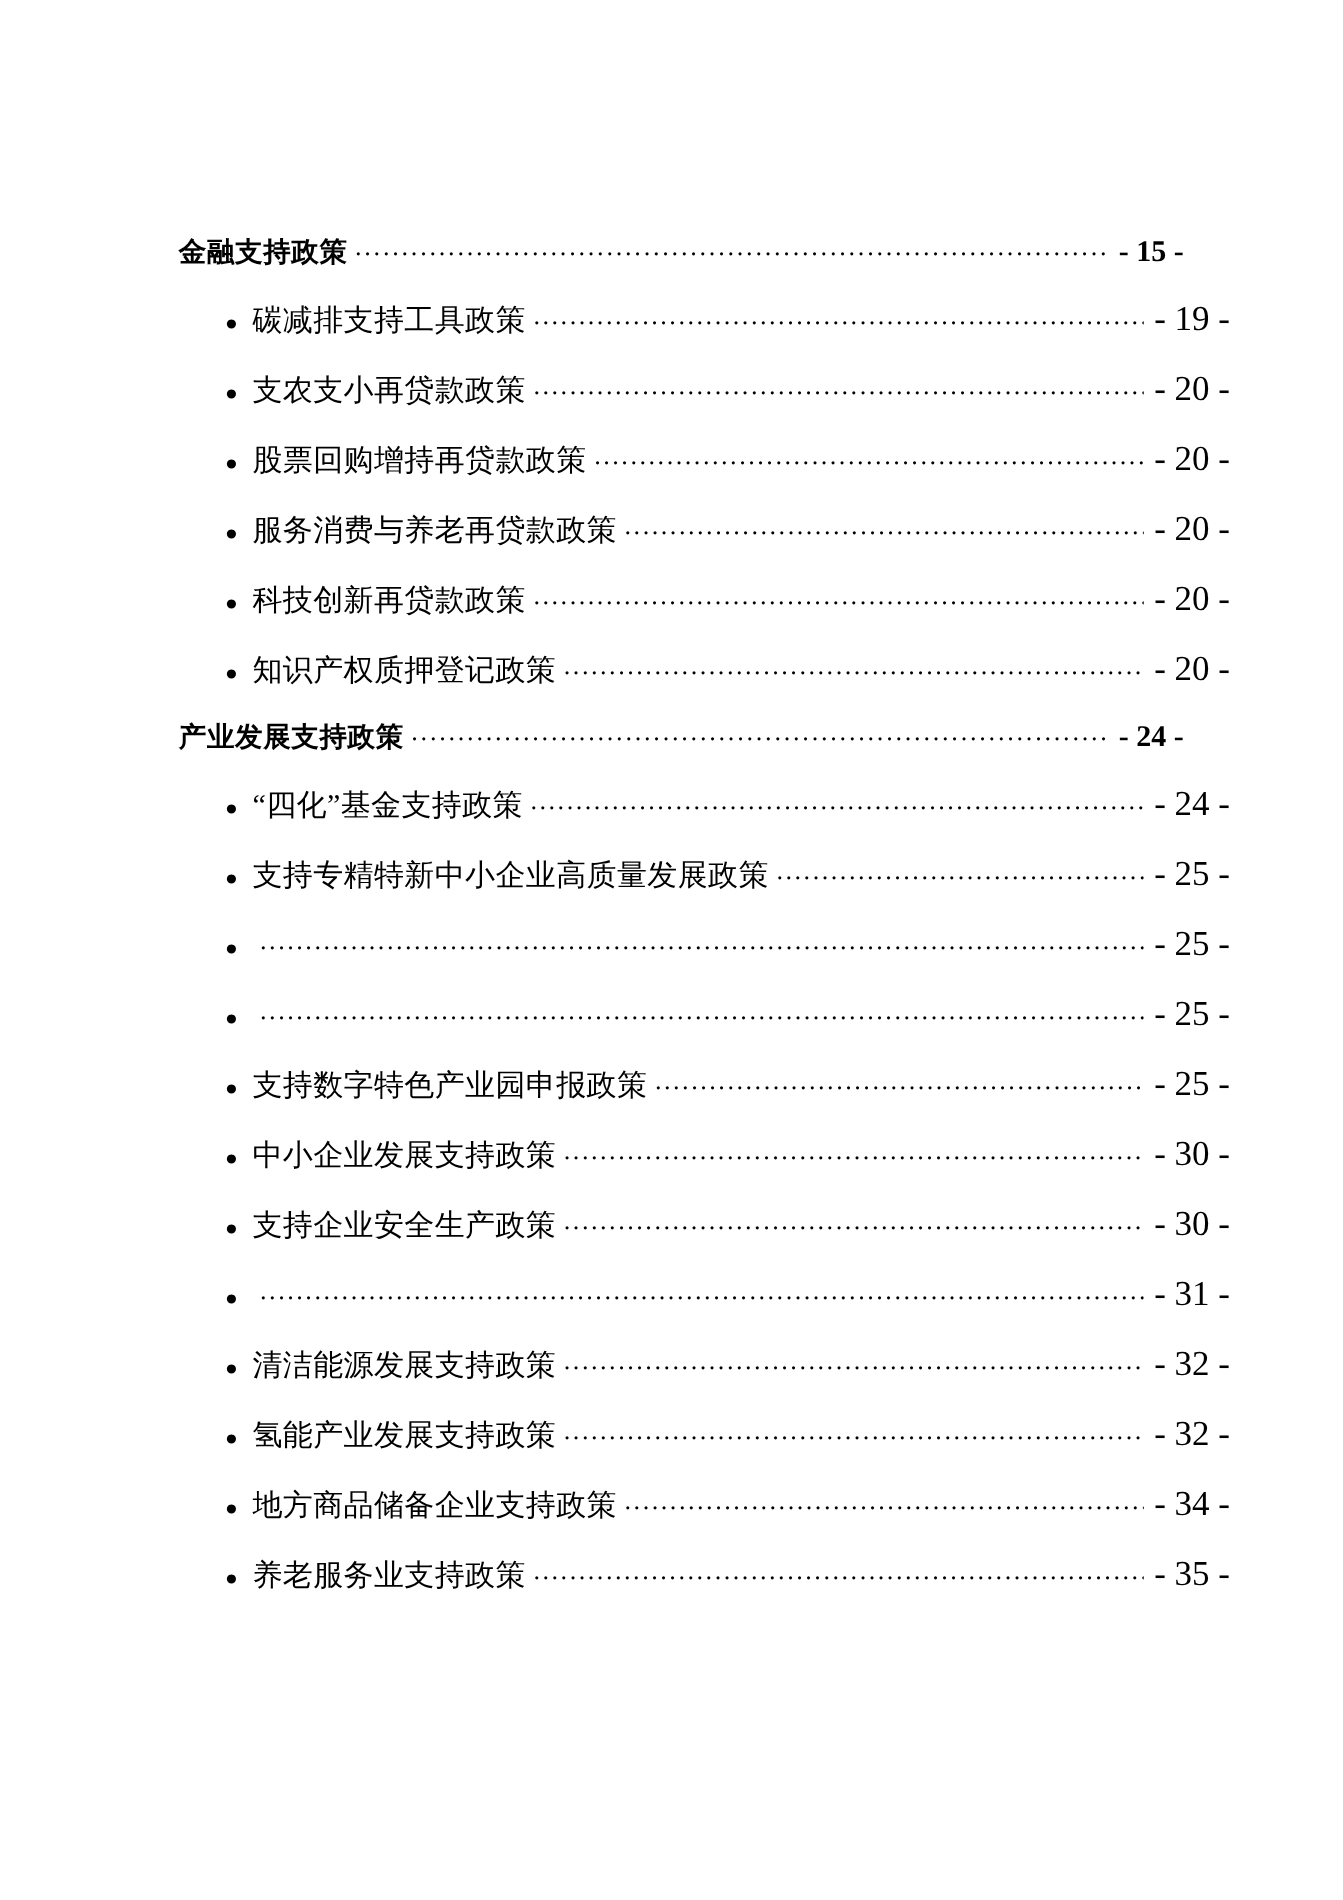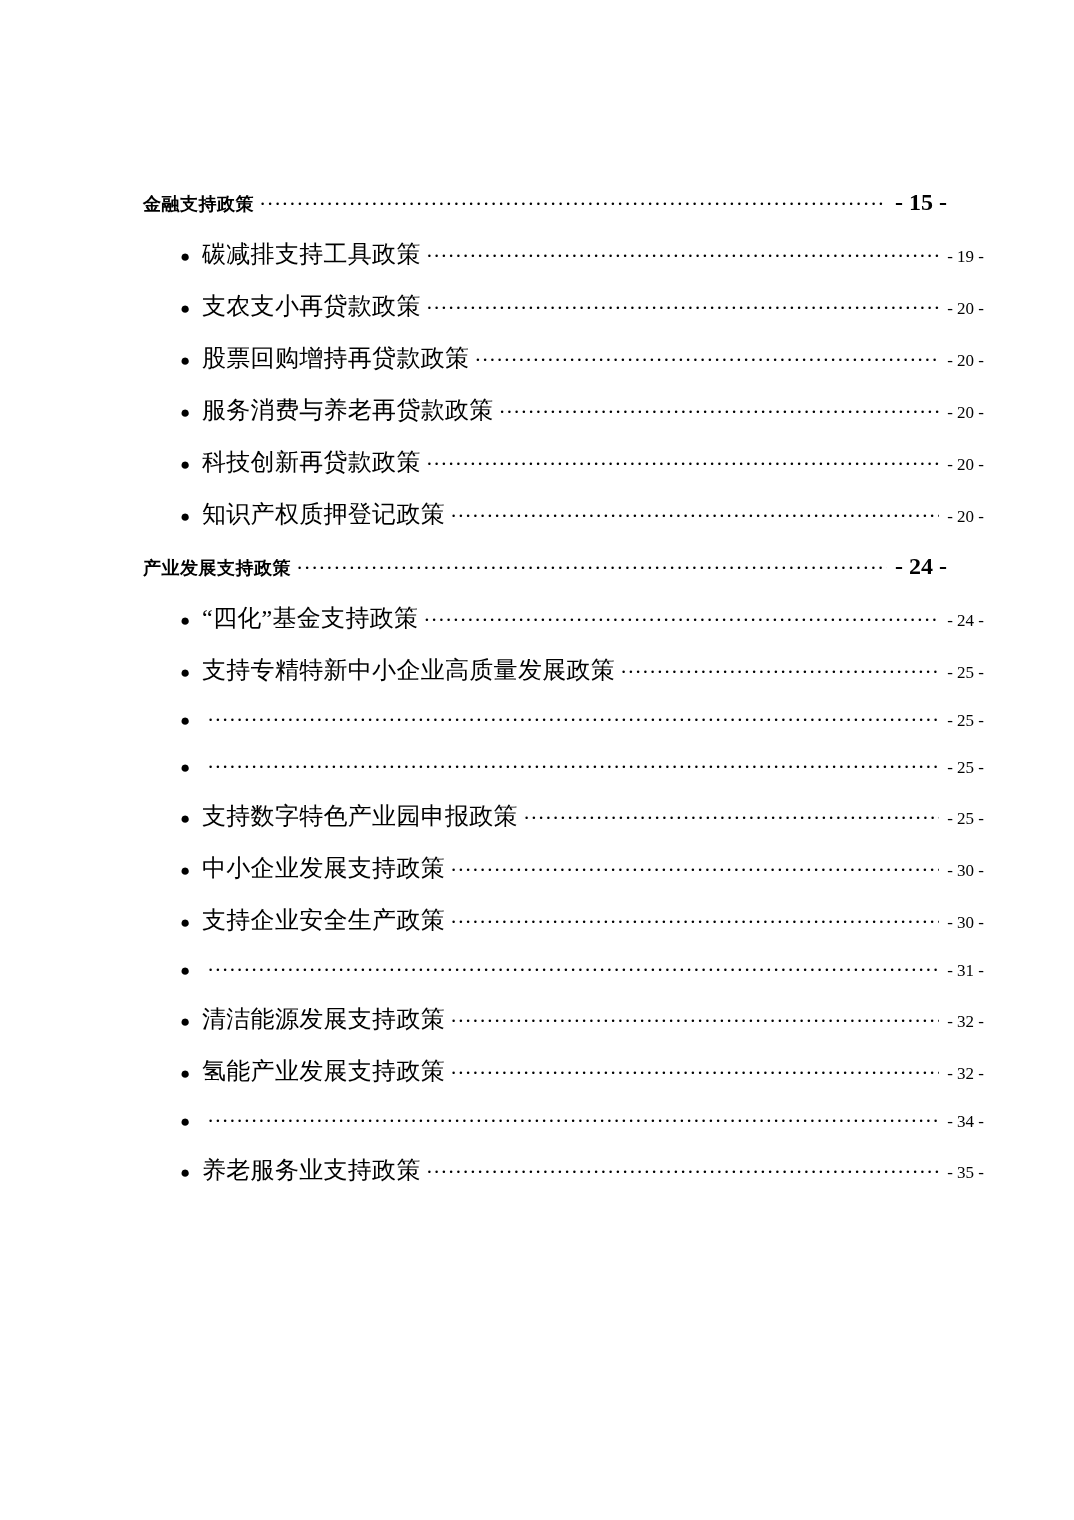--- a/index.html
+++ b/index.html
@@ -30,21 +30,21 @@
     align-items: baseline;
     width: 100%;
     line-height: 1.0;
   }
   .entry-l1 {
     margin-bottom: 28px;
     padding-left: 8px;
   }
   .entry-l1 .label {
     font-weight: bold;
-    font-size: 18px;
+    font-size: 22px;
     letter-spacing: 0.5px;
     white-space: nowrap;
   }
   .entry-l1 .page-num {
     font-weight: bold;
     font-size: 24px;
     white-space: nowrap;
     padding-left: 6px;
     text-align: center;
   }
@@ -61,21 +61,21 @@
     color: #000;
     display: inline-block;
   }
   .entry-l2 .label {
     font-size: 24px;
     white-space: nowrap;
     letter-spacing: 0.3px;
     text-align: center;
   }
   .entry-l2 .page-num {
-    font-size: 17px;
+    font-size: 28px;
     white-space: nowrap;
     padding-left: 6px;
     font-family: Liberation Serif, serif;
   }
   
   .leader {
     flex: 1 1 auto;
     position: relative;
     overflow: hidden;
     height: 1em;
@@ -198,20 +198,21 @@
         <span class="page-num">- 32 -</span>
       </div>
       <div class="entry entry-l2">
         <span class="bullet">●</span>
         <span class="label">氢能产业发展支持政策</span>
         <span class="leader"></span>
         <span class="page-num">- 32 -</span>
       </div>
       <div class="entry entry-l2">
         <span class="bullet">●</span>
+        <span class="label">地方商品储备企业支持政策</span>
         <span class="leader"></span>
         <span class="page-num">- 34 -</span>
       </div>
       <div class="entry entry-l2">
         <span class="bullet">●</span>
         <span class="label">养老服务业支持政策</span>
         <span class="leader"></span>
         <span class="page-num">- 35 -</span>
       </div>
     </div>

